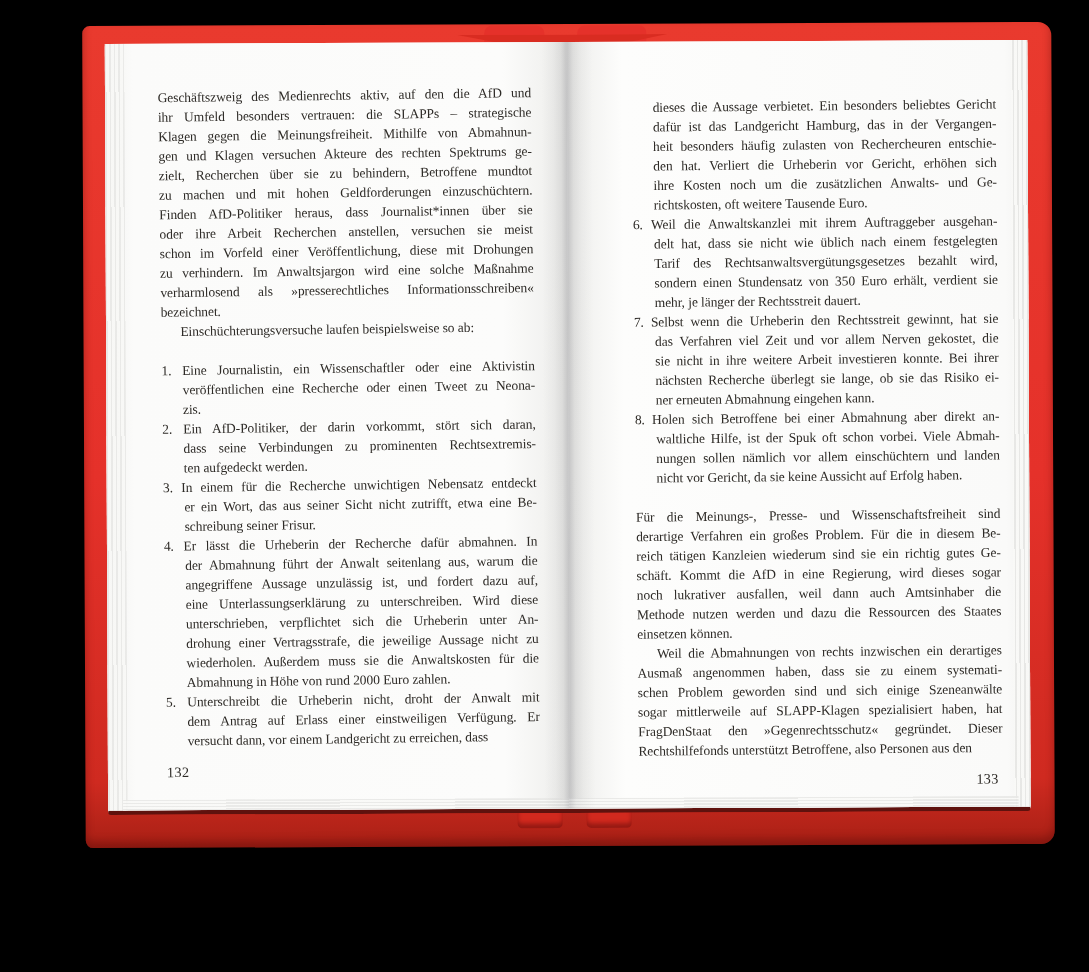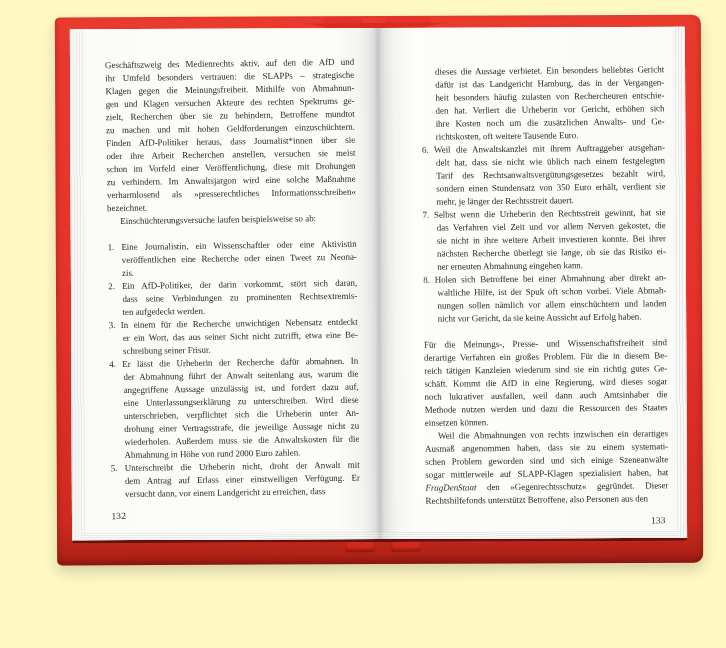--- a/index.html
+++ b/index.html
@@ -1,17 +1,17 @@
 <!DOCTYPE html>
 <html><head>
 <meta charset="utf-8">
 <style>
   html,body{margin:0;padding:0;}
   .scene{
-    position:relative;width:726px;height:648px;background:#fef9c3;overflow:hidden;
+    position:relative;width:726px;height:648px;background:#000000;overflow:hidden;
     font-family:"Liberation Serif","DejaVu Serif",serif;
   }
   .book{
     position:absolute;left:56px;top:16px;width:646px;height:548px;
     transform:rotate(-0.25deg);
   }
   .cover{
     position:absolute;left:0;top:0;right:0;bottom:0;
     background:linear-gradient(to bottom,#e93a2e 0%,#e5312a 55%,#cf2a20 92%,#b0železn 100%);
     background:linear-gradient(to bottom,#e93a2e 0%,#e5312a 55%,#cf2a20 92%,#a82015 100%);
@@ -75,21 +75,21 @@
   .ln{
     height:13px;overflow:hidden;
     text-align:justify;text-align-last:justify;
   }
   .ln.jl,.ln.inl,.ln.ll{text-align-last:left;}
   .ln.in,.ln.inl{text-indent:13px;}
   .ln.li{padding-left:14px;text-indent:-14px;}
   .ln.lc{padding-left:14px;}
   .ln.ll{padding-left:14px;}
   .ln.gap{height:13px;}
-  .it{font-style:italic;}
+  .it{}
   .pagenum{margin-top:9px;font-size:9.5px;letter-spacing:0.2px;}
   .pagenum.right{text-align:right;padding-right:3px;text-align-last:right;}
 </style>
 </head>
 <body>
 
 <div class="scene">
   <div class="book">
     <div class="cover"></div>
     <div class="bump-top l"></div>

